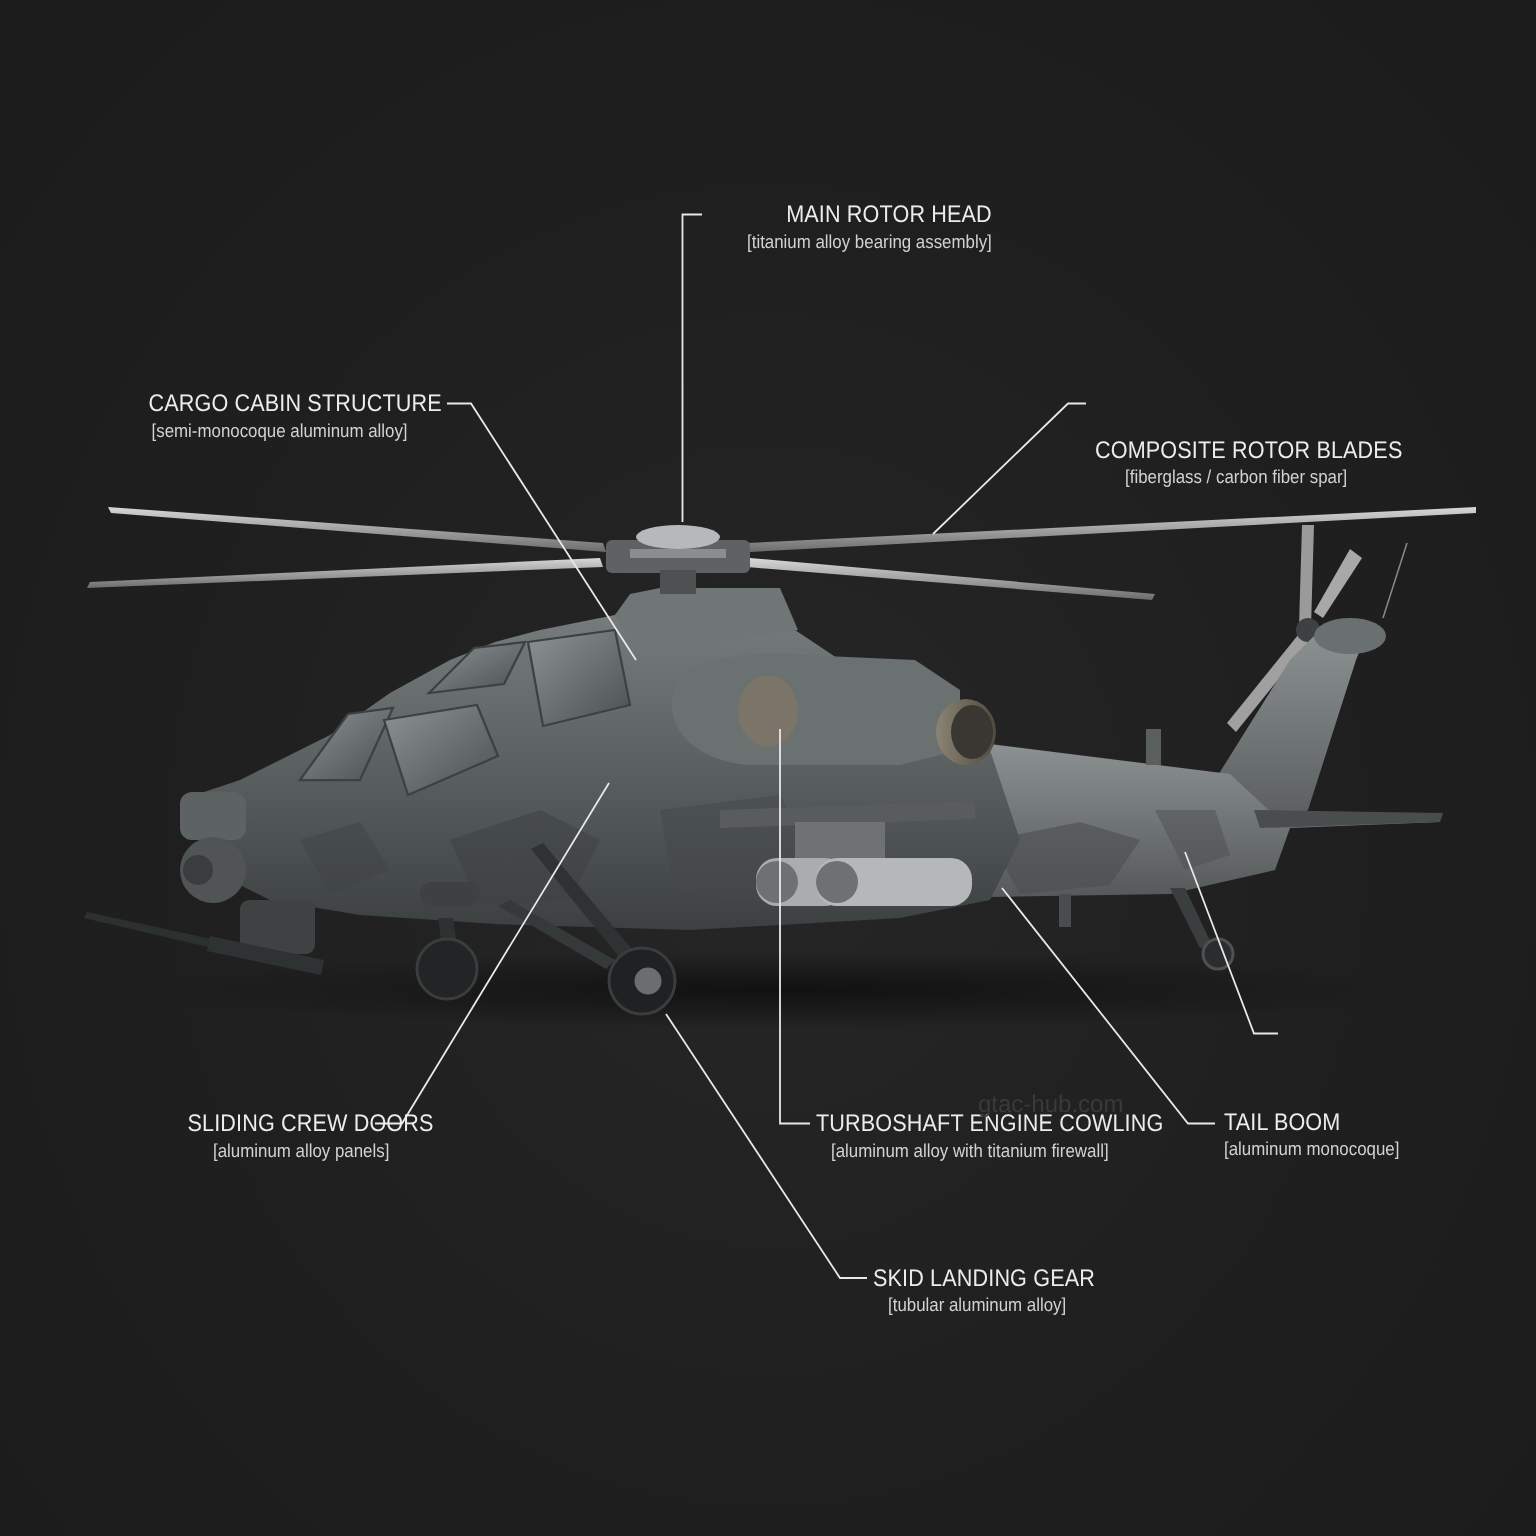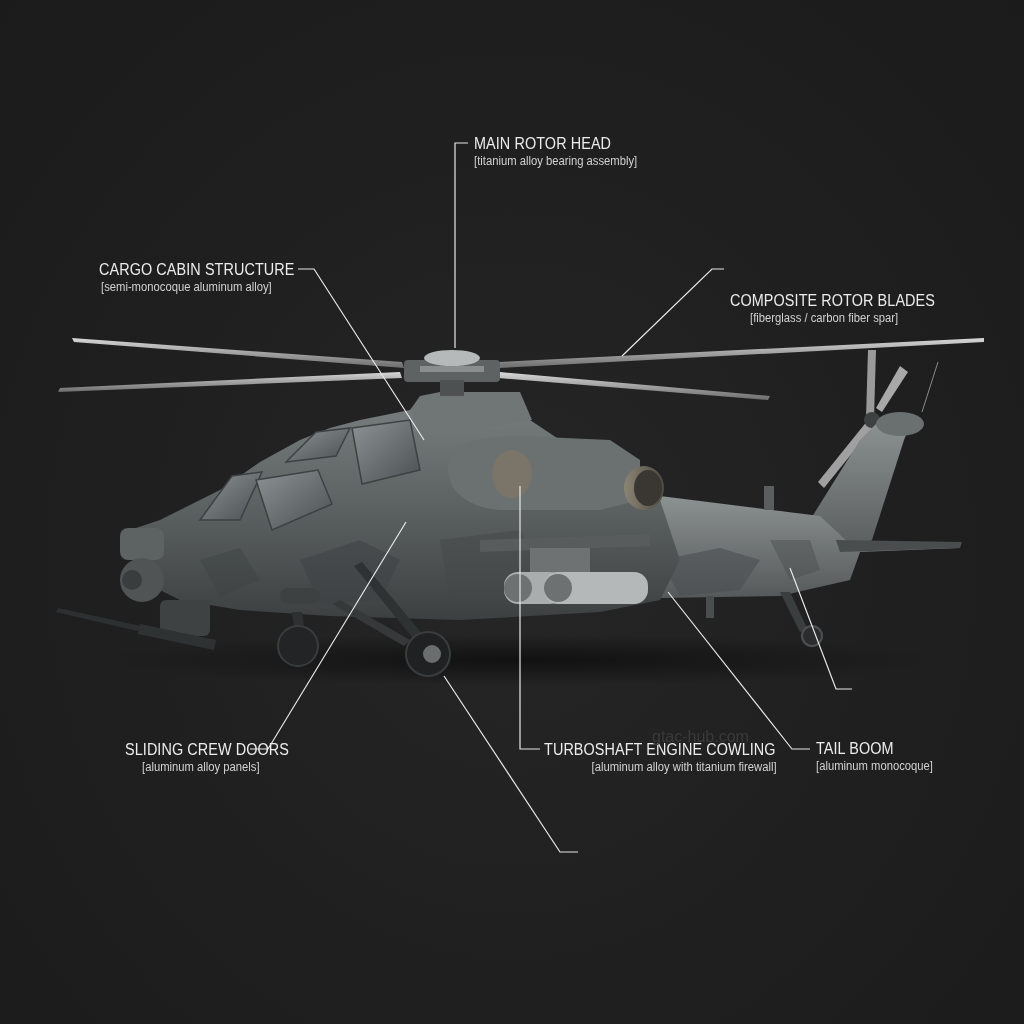--- a/index.html
+++ b/index.html
@@ -162,46 +162,50 @@
       <polyline points="540,749 520,749 520,486"></polyline>
 
       <polyline points="578,852 560,852 444,676"></polyline>
 
       <polyline points="810,749 792,749 668,592"></polyline>
 
       <polyline points="852,689 836,689 790,568"></polyline>
     </g>
   </svg>
 
-  <div class="callout" style="left:474px; top:136px;">
+  <div class="callout" style="left:498px; top:136px;text-align:right;">
     <span class="title">MAIN ROTOR HEAD</span>
     <span class="sub">[titanium alloy bearing assembly]</span>
   </div>
 
   <div class="callout" style="left:99px; top:262px;">
     <span class="title">CARGO CABIN STRUCTURE</span>
     <span class="sub" style="margin-left:2px;">[semi-monocoque aluminum alloy]</span>
   </div>
 
   <div class="callout" style="left:730px; top:262px;margin-top:31px;">
     <span class="title">COMPOSITE ROTOR BLADES</span>
     <span class="sub" style="margin-left:20px;">[fiberglass / carbon fiber spar]</span>
   </div>
 
 
   <div class="callout" style="left:81px; top:742px;margin-left:44px;">
     <span class="title">SLIDING CREW DOORS</span>
     <span class="sub" style="margin-left:17px;">[aluminum alloy panels]</span>
   </div>
 
-  <div class="callout" style="left:544px; top:742px;text-align:right;">
+  <div class="callout" style="left:544px; top:742px;">
     <span class="title">TURBOSHAFT ENGINE COWLING</span>
     <span class="sub" style="margin-left:10px;">[aluminum alloy with titanium firewall]</span>
   </div>
 
   <div class="callout" style="left:816px; top:741px;">
     <span class="title">TAIL BOOM</span>
     <span class="sub">[aluminum monocoque]</span>
   </div>
 
+  <div class="callout" style="left:582px; top:845px;">
+    <span class="title">SKID LANDING GEAR</span>
+    <span class="sub" style="margin-left:10px;">[tubular aluminum alloy]</span>
+  </div>
 
   <div class="watermark">gtac-hub.com</div>
 </div>
 
 </body></html>

